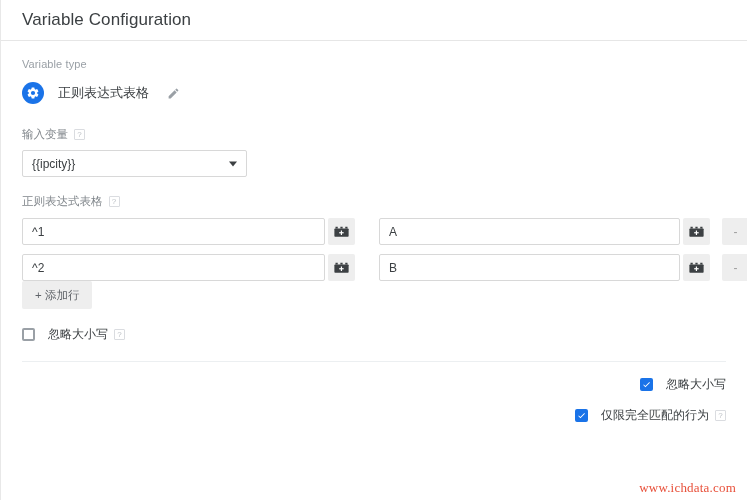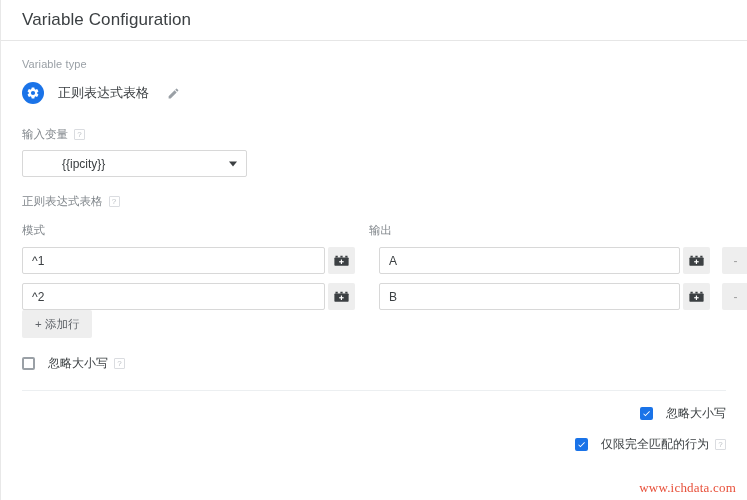--- a/index.html
+++ b/index.html
@@ -114,21 +114,20 @@
     position: relative;
     width: 225px;
     height: 27px;
     margin-top: 8px;
     border: 1px solid #d8d8d8;
     border-radius: 2px;
     box-sizing: border-box;
     background: #fff;
     display: flex;
     align-items: center;
-    padding-left: 30px;
   }
   .select-value {
     font-size: 12px;
     color: #3c4043;
     padding-left: 9px;
   }
   .select-arrow {
     position: absolute;
     right: 9px;
     top: 50%;
@@ -319,24 +318,20 @@
       <span class="select-value">{{ipcity}}</span>
       <span class="select-arrow"></span>
     </div>
 
     
     <div class="field-label tight">
       <span>正则表达式表格</span>
       <span class="help-icon">?</span>
     </div>
 
-    <div class="col-heads">
-      <div class="col-head pattern">模式</div>
-      <div class="col-head">输出</div>
-    </div>
 
     
     <div class="tbl-row">
       <div class="cell">
         <div class="txt-input pattern">^1</div>
         <div class="lego-btn">
           <svg width="15" height="12" viewBox="0 0 20 16" aria-hidden="true">
             <rect x="2" y="1" width="3" height="2.4" fill="#3c4043"></rect>
             <rect x="8.5" y="1" width="3" height="2.4" fill="#3c4043"></rect>
             <rect x="15" y="1" width="3" height="2.4" fill="#3c4043"></rect>

